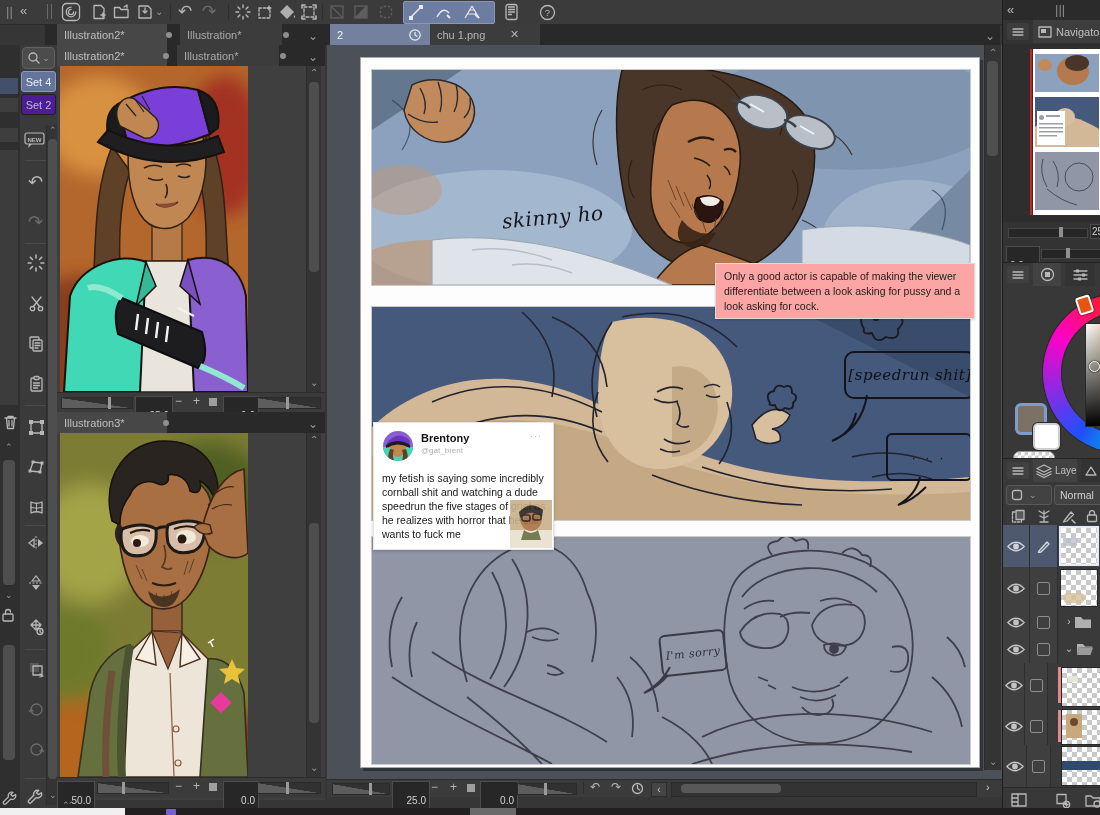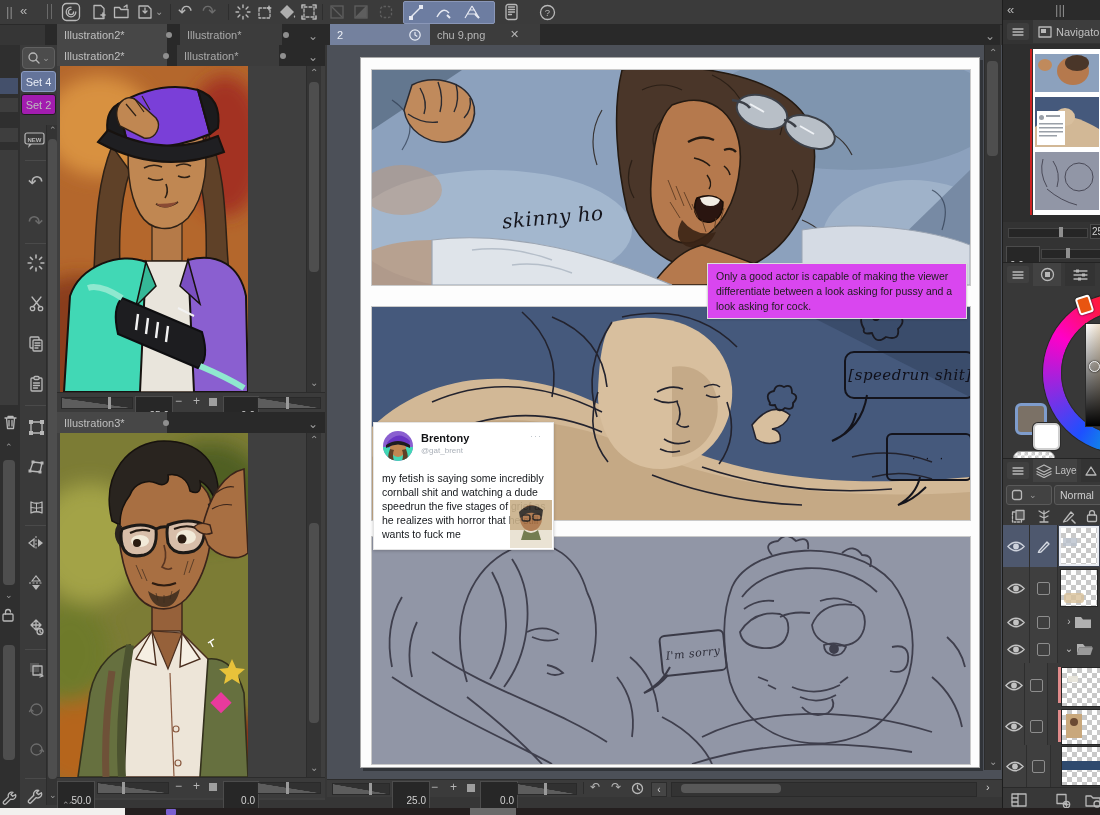--- a/index.html
+++ b/index.html
@@ -180,21 +180,21 @@
     <div class="tab" style="left:3px;width:98px;background:#74819e;color:#eef1f7;">
       <span>2</span>
     </div>
     <div class="abs ib" style="left:80px;top:3px;width:16px;height:16px;">
       <svg width="14" height="14" viewBox="0 0 14 14" style="stroke:#e8ecf5;fill:none;stroke-width:1.2;">
           <circle cx="7" cy="7" r="5.2"></circle>
           <path d="M7,4 V7 L9.3,8.5"></path>
         </svg>
     </div>
     <div class="tab" style="left:103px;width:96px;background:#3c3c3c;color:#b5b5b5;">
-      <span>chu 9.png</span>
+      <span>chu 1.png</span>
     </div>
     <div class="abs" style="left:183px;top:4px;color:#b5b5b5;font-size:11px;">✕</div>
     <div class="abs chev" style="left:658px;top:6px;font-size:12px;">⌄</div>
   </div>
 
   <div class="abs" style="left:0;top:45px;width:20px;height:765px;background:#2f2f2f;border-right:1px solid #262626;">
     <div class="abs" style="left:0;top:33px;width:18px;height:16px;background:#44506b;"></div>
     <div class="abs" style="left:0;top:53px;width:18px;height:14px;background:#3e3e3e;"></div>
     <div class="abs" style="left:0;top:83px;width:18px;height:14px;background:#3e3e3e;"></div>
     <div class="abs" style="left:0;top:105px;width:18px;height:255px;background:#3c3c3c;"></div>
@@ -224,21 +224,21 @@
     <div class="abs ib" style="left:2px;top:2px;width:31px;height:20px;background:#4c4c4c;border:1px solid #616161;border-radius:4px;">
       <svg class="g" width="14" height="14" viewBox="0 0 14 14">
           <circle cx="6" cy="6" r="4"></circle>
           <path d="M9,9 l3,3"></path>
         </svg>
       <span class="chev" style="font-size:9px;margin-left:1px;">⌄</span>
     </div>
     <div class="abs ib" style="left:1px;top:26px;width:33px;height:19px;background:#64749a;border:1px solid #8b9cc4;border-radius:3px;color:#e9edf6;">
       <span>Set 4</span>
     </div>
-    <div class="abs ib" style="left:1px;top:49px;width:33px;height:19px;background:#a21caf;border:1px solid #1f1f1f;border-radius:3px;color:#bdbdbd;">
+    <div class="abs ib" style="left:1px;top:49px;width:33px;height:19px;background:#4c1d95;border:1px solid #1f1f1f;border-radius:3px;color:#bdbdbd;">
       <span>Set 2</span>
     </div>
 
     <div class="abs ib" style="left:4px;top:85px;width:22px;height:20px;">
       <svg width="22" height="20" viewBox="0 0 22 20">
           <rect x="1" y="3" width="19" height="11" rx="2" fill="none" stroke="#b8b8b8" stroke-width="1.2"></rect>
           <path d="M5,14 l-1,4 4,-4" fill="#b8b8b8"></path>
           <text x="10.5" y="11.5" text-anchor="middle" font-size="6" fill="#b8b8b8" font-family="Liberation Sans" font-weight="bold">NEW</text>
         </svg>
     </div>
@@ -698,21 +698,21 @@
         </svg>
         
         <div class="abs" style="left:288px;top:95px;width:62px;height:38px;border:2px solid #3a3a47;border-radius:6px;display:flex;align-items:center;justify-content:center;transform:rotate(-6deg);">
           <span class="hand" style="font-size:11px;color:#2e2e3a;font-family:'DejaVu Serif',serif;">I'm sorry</span>
         </div>
         <svg class="abs" style="left:268px;top:128px;" width="34" height="34" viewBox="0 0 34 34">
             <path d="M30,2 Q22,18 4,28 Q18,22 28,10" fill="none" stroke="#3a3a47" stroke-width="2"></path>
           </svg>
       </div>
 
-      <div class="abs" style="left:346px;top:205px;width:242px;height:44px;background:#d946ef;border:1px solid #dcdcdc;padding:5px 8px;box-shadow:0 1px 2px rgba(0,0,0,.15);">
+      <div class="abs" style="left:354px;top:205px;width:242px;height:44px;background:#fca5a5;border:1px solid #dcdcdc;padding:5px 8px;box-shadow:0 1px 2px rgba(0,0,0,.15);">
         <div style="font-size:10.5px;line-height:1.42;color:#1c1c1c;">Only a good actor is capable of making the viewer differentiate between a look asking for pussy and a look asking for cock.</div>
       </div>
 
       <div class="abs" style="left:12px;top:364px;width:179px;height:126px;background:#ffffff;border:1px solid #e4e4e4;box-shadow:0 1px 3px rgba(0,0,0,.2);">
         <div class="abs" style="left:9px;top:8px;width:30px;height:30px;border-radius:50%;overflow:hidden;">
           <svg width="30" height="30" viewBox="0 0 30 30">
             <rect width="30" height="30" fill="#8a5fd0"></rect>
             <rect x="0" y="16" width="30" height="14" fill="#41d8b5"></rect>
             <ellipse cx="15" cy="17" rx="8" ry="9" fill="#c08752"></ellipse>
             <path d="M4,12 Q15,-2 27,10 L26,16 Q15,8 5,17 Z" fill="#6a35c4"></path>

